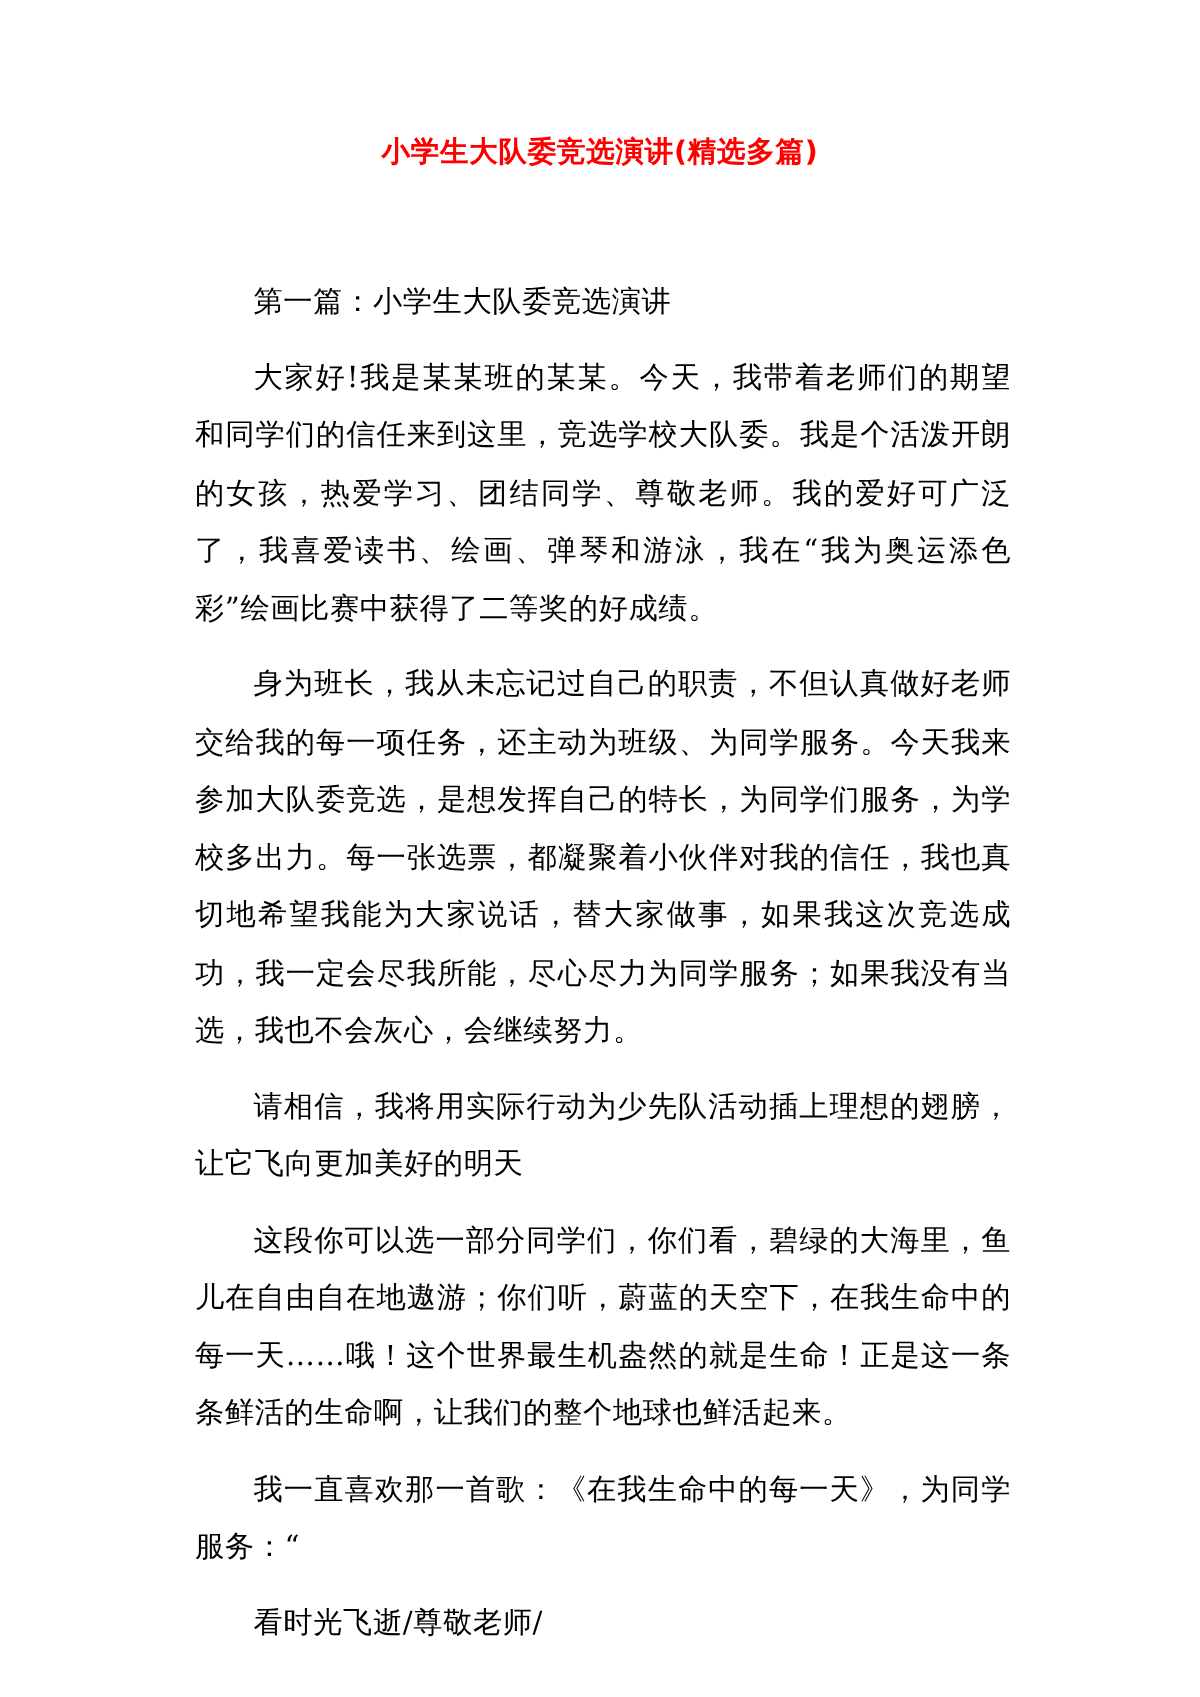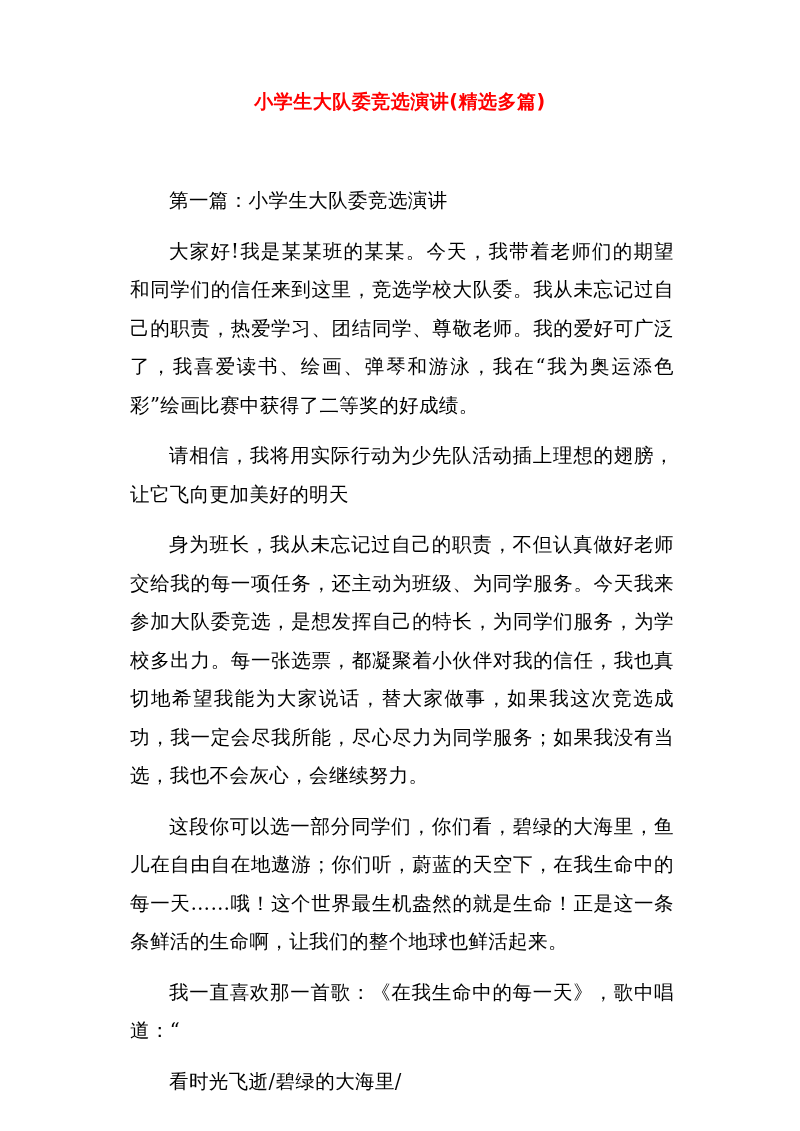--- a/index.html
+++ b/index.html
@@ -57,20 +57,20 @@
     }
   </style>
 </head>
 <body>
 
 <div class="page">
   <div class="title">小学生大队委竞选演讲(精选多篇)</div>
 
   <div class="body">
     <p class="para section-heading">第一篇：小学生大队委竞选演讲</p>
-    <p class="para">大家好!我是某某班的某某。今天，我带着老师们的期望和同学们的信任来到这里，竞选学校大队委。我从未忘记过自己的职责，热爱学习、团结同学、尊敬老师。我的爱好可广泛了，我喜爱读书、绘画、弹琴和游泳，我在“我为奥运添色彩”绘画比赛中获得了二等奖的好成绩。</p>
+    <p class="para">大家好!我是某某班的某某。今天，我带着老师们的期望和同学们的信任来到这里，竞选学校大队委。我是个活泼开朗的女孩，热爱学习、团结同学、尊敬老师。我的爱好可广泛了，我喜爱读书、绘画、弹琴和游泳，我在“我为奥运添色彩”绘画比赛中获得了二等奖的好成绩。</p>
+    <p class="para">身为班长，我从未忘记过自己的职责，不但认真做好老师交给我的每一项任务，还主动为班级、为同学服务。今天我来参加大队委竞选，是想发挥自己的特长，为同学们服务，为学校多出力。每一张选票，都凝聚着小伙伴对我的信任，我也真切地希望我能为大家说话，替大家做事，如果我这次竞选成功，我一定会尽我所能，尽心尽力为同学服务；如果我没有当选，我也不会灰心，会继续努力。</p>
     <p class="para">请相信，我将用实际行动为少先队活动插上理想的翅膀，让它飞向更加美好的明天</p>
-    <p class="para">身为班长，我从未忘记过自己的职责，不但认真做好老师交给我的每一项任务，还主动为班级、为同学服务。今天我来参加大队委竞选，是想发挥自己的特长，为同学们服务，为学校多出力。每一张选票，都凝聚着小伙伴对我的信任，我也真切地希望我能为大家说话，替大家做事，如果我这次竞选成功，我一定会尽我所能，尽心尽力为同学服务；如果我没有当选，我也不会灰心，会继续努力。</p>
     <p class="para">这段你可以选一部分同学们，你们看，碧绿的大海里，鱼儿在自由自在地遨游；你们听，蔚蓝的天空下，在我生命中的每一天……哦！这个世界最生机盎然的就是生命！正是这一条条鲜活的生命啊，让我们的整个地球也鲜活起来。</p>
-    <p class="para">我一直喜欢那一首歌：《在我生命中的每一天》，歌中唱道：“</p>
-    <p class="para">看时光飞逝/碧绿的大海里/</p>
+    <p class="para">我一直喜欢那一首歌：《在我生命中的每一天》，为同学服务：“</p>
+    <p class="para">看时光飞逝/尊敬老师/</p>
   </div>
 </div>
 
 </body></html>

